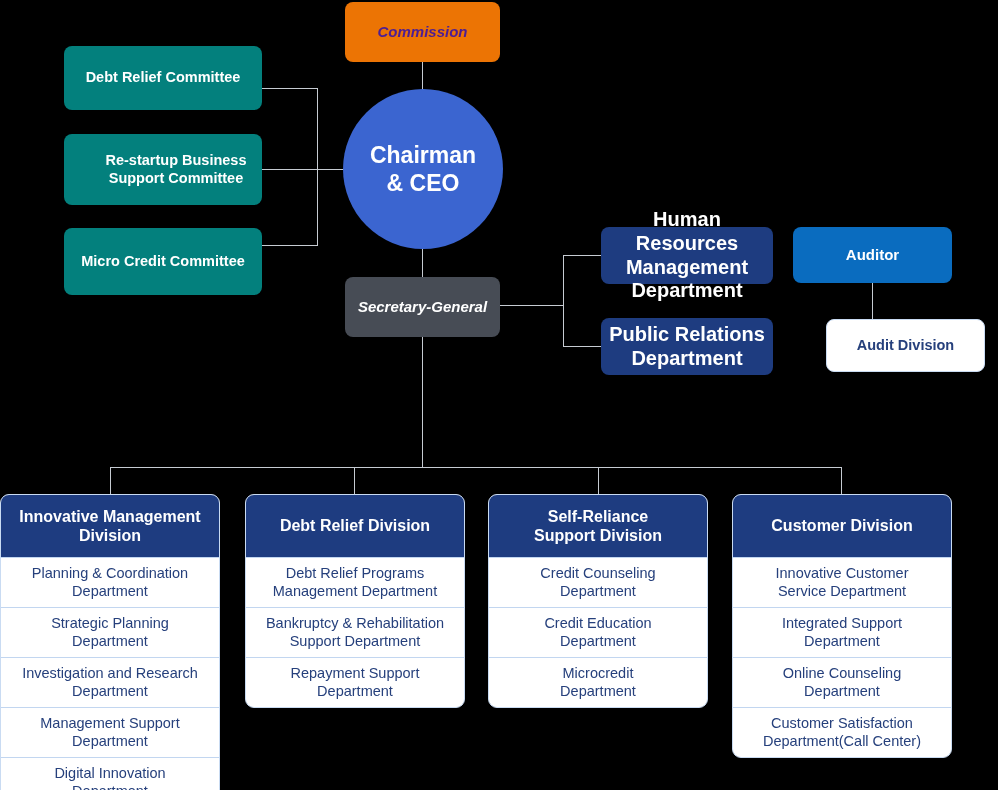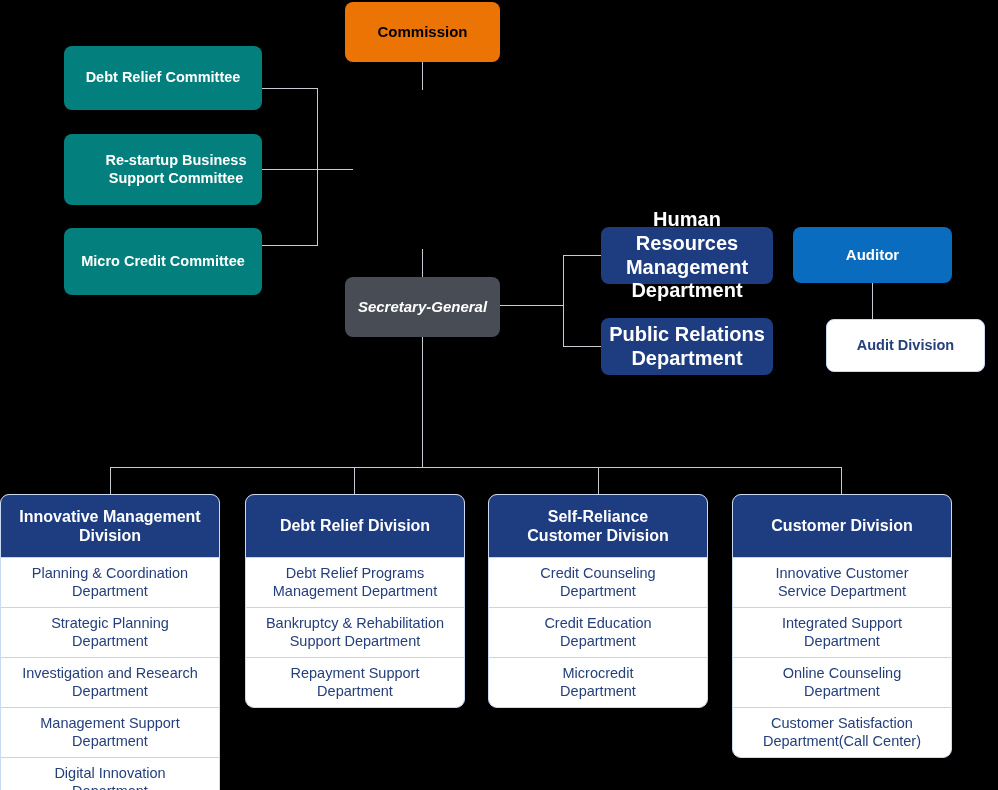--- a/index.html
+++ b/index.html
@@ -31,23 +31,24 @@
     border-radius: 8px;
   }
   .node span {
     display: block;
     white-space: pre-line;
   }
 
   
   .commission {
     background: #EC7404;
-    color: #000000;
+    color: #4c1d95;
     font-size: 15px;
     font-weight: bold;
+    font-style: italic;
   }
   .committee {
     background: #03807D;
     color: #FFFFFF;
     font-size: 14.5px;
     font-weight: bold;
   }
   .ceo-circle {
     border-radius: 50%;
     background: #3B65D0;
@@ -156,20 +157,24 @@
   <div class="line h" style="left:110px; top:467px; width:732px;"></div>
   <div class="line v" style="left:110px; top:467px; height:28px;"></div>
   <div class="line v" style="left:354px; top:467px; height:28px;"></div>
   <div class="line v" style="left:598px; top:467px; height:28px;"></div>
   <div class="line v" style="left:841px; top:467px; height:28px;"></div>
 
   <div class="node commission" style="left:345px; top:2px; width:155px; height:60px;">
     <span>Commission</span>
   </div>
 
+  <div class="node ceo-circle" style="left:343px; top:89px; width:160px; height:160px;">
+    <span>Chairman
+&amp; CEO</span>
+  </div>
 
   <div class="node secretary" style="left:345px; top:277px; width:155px; height:60px;font-style:italic;">
     <span>Secretary-General</span>
   </div>
 
   <div class="node committee" style="left:64px; top:46px; width:198px; height:64px;">
     <span>Debt Relief Committee</span>
   </div>
   <div class="node committee" style="left:64px; top:134px; width:198px; height:71px;padding-left:26px;">
     <span>Re-startup Business
@@ -237,21 +242,21 @@
     </div>
     <div class="dept-item">
       <span>Repayment Support
 Department</span>
     </div>
   </div>
 
   <div class="division-card" style="left:488px; top:494px; width:220px;">
     <div class="division-header">
       <span>Self-Reliance
-Customer Division</span>
+Support Division</span>
     </div>
     <div class="dept-item">
       <span>Credit Counseling
 Department</span>
     </div>
     <div class="dept-item">
       <span>Credit Education
 Department</span>
     </div>
     <div class="dept-item">

